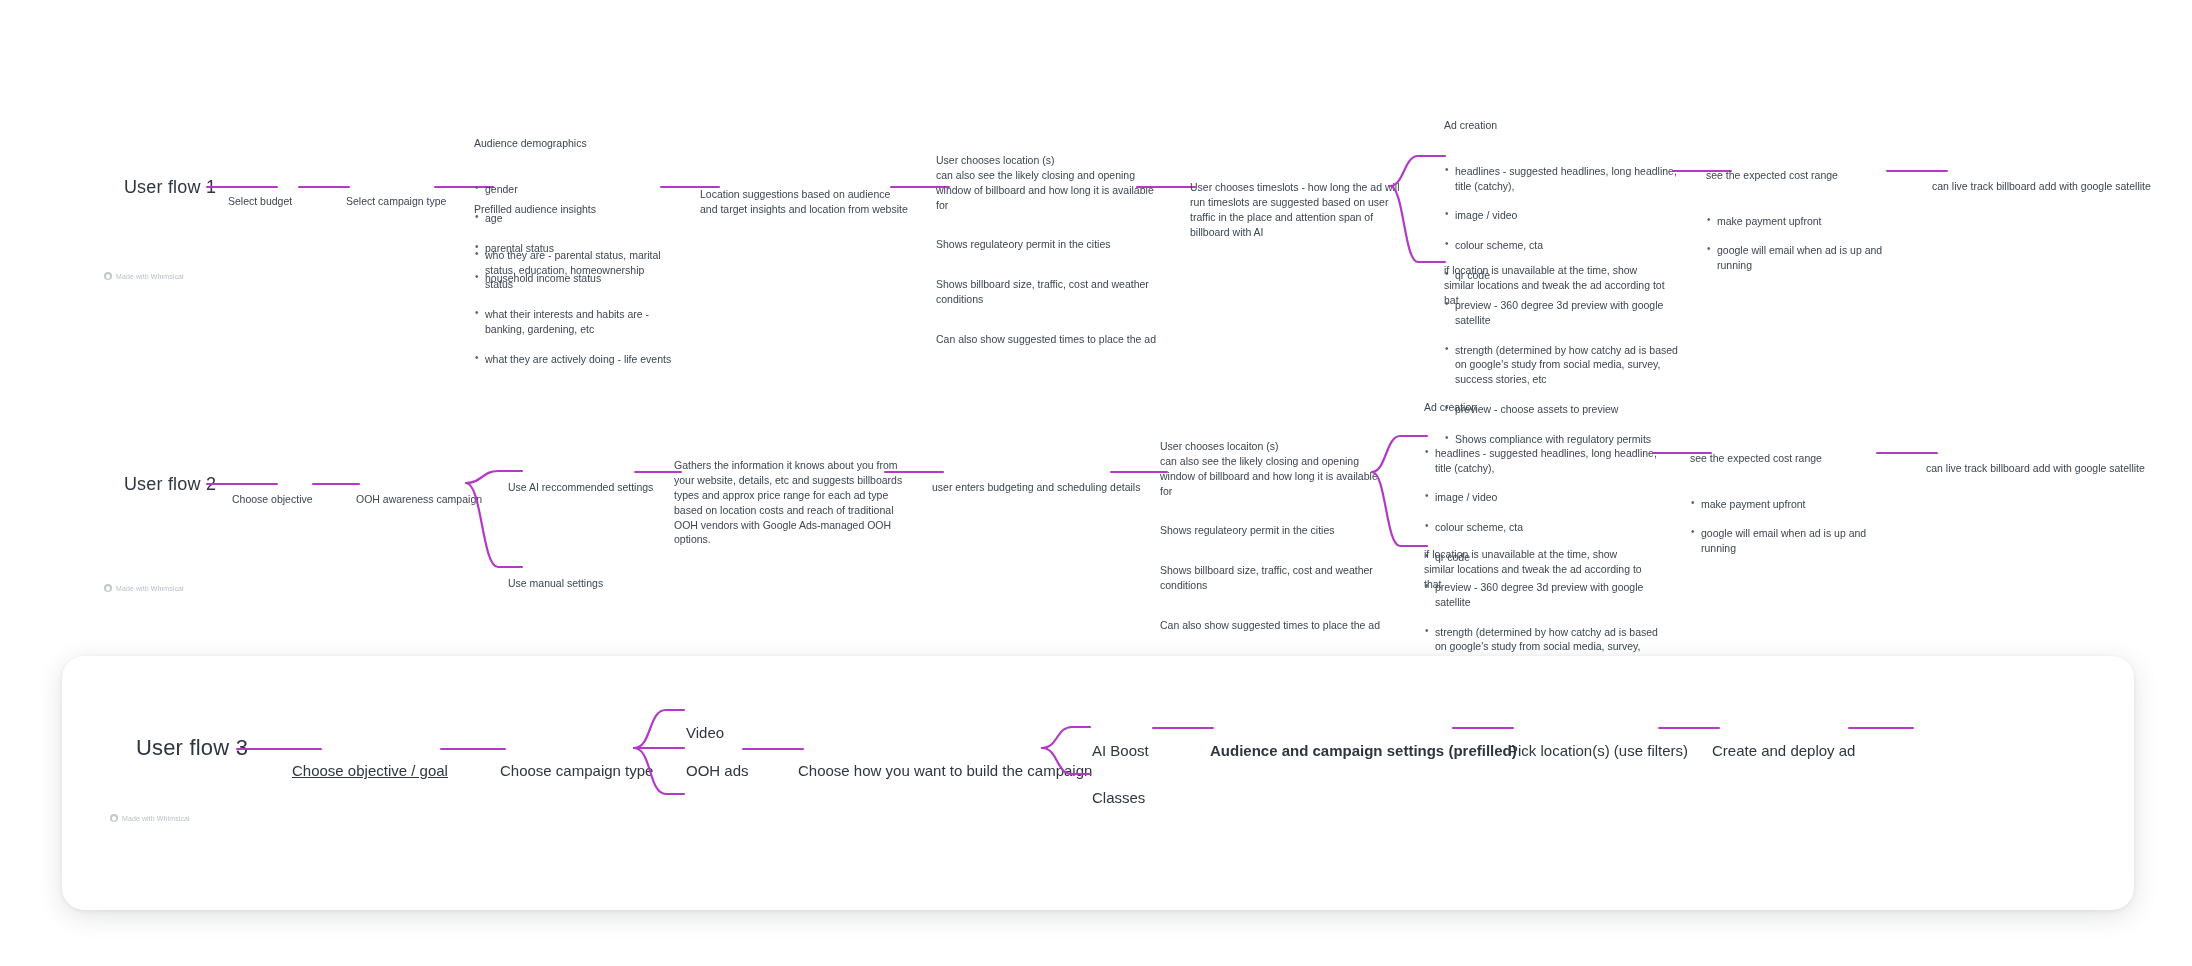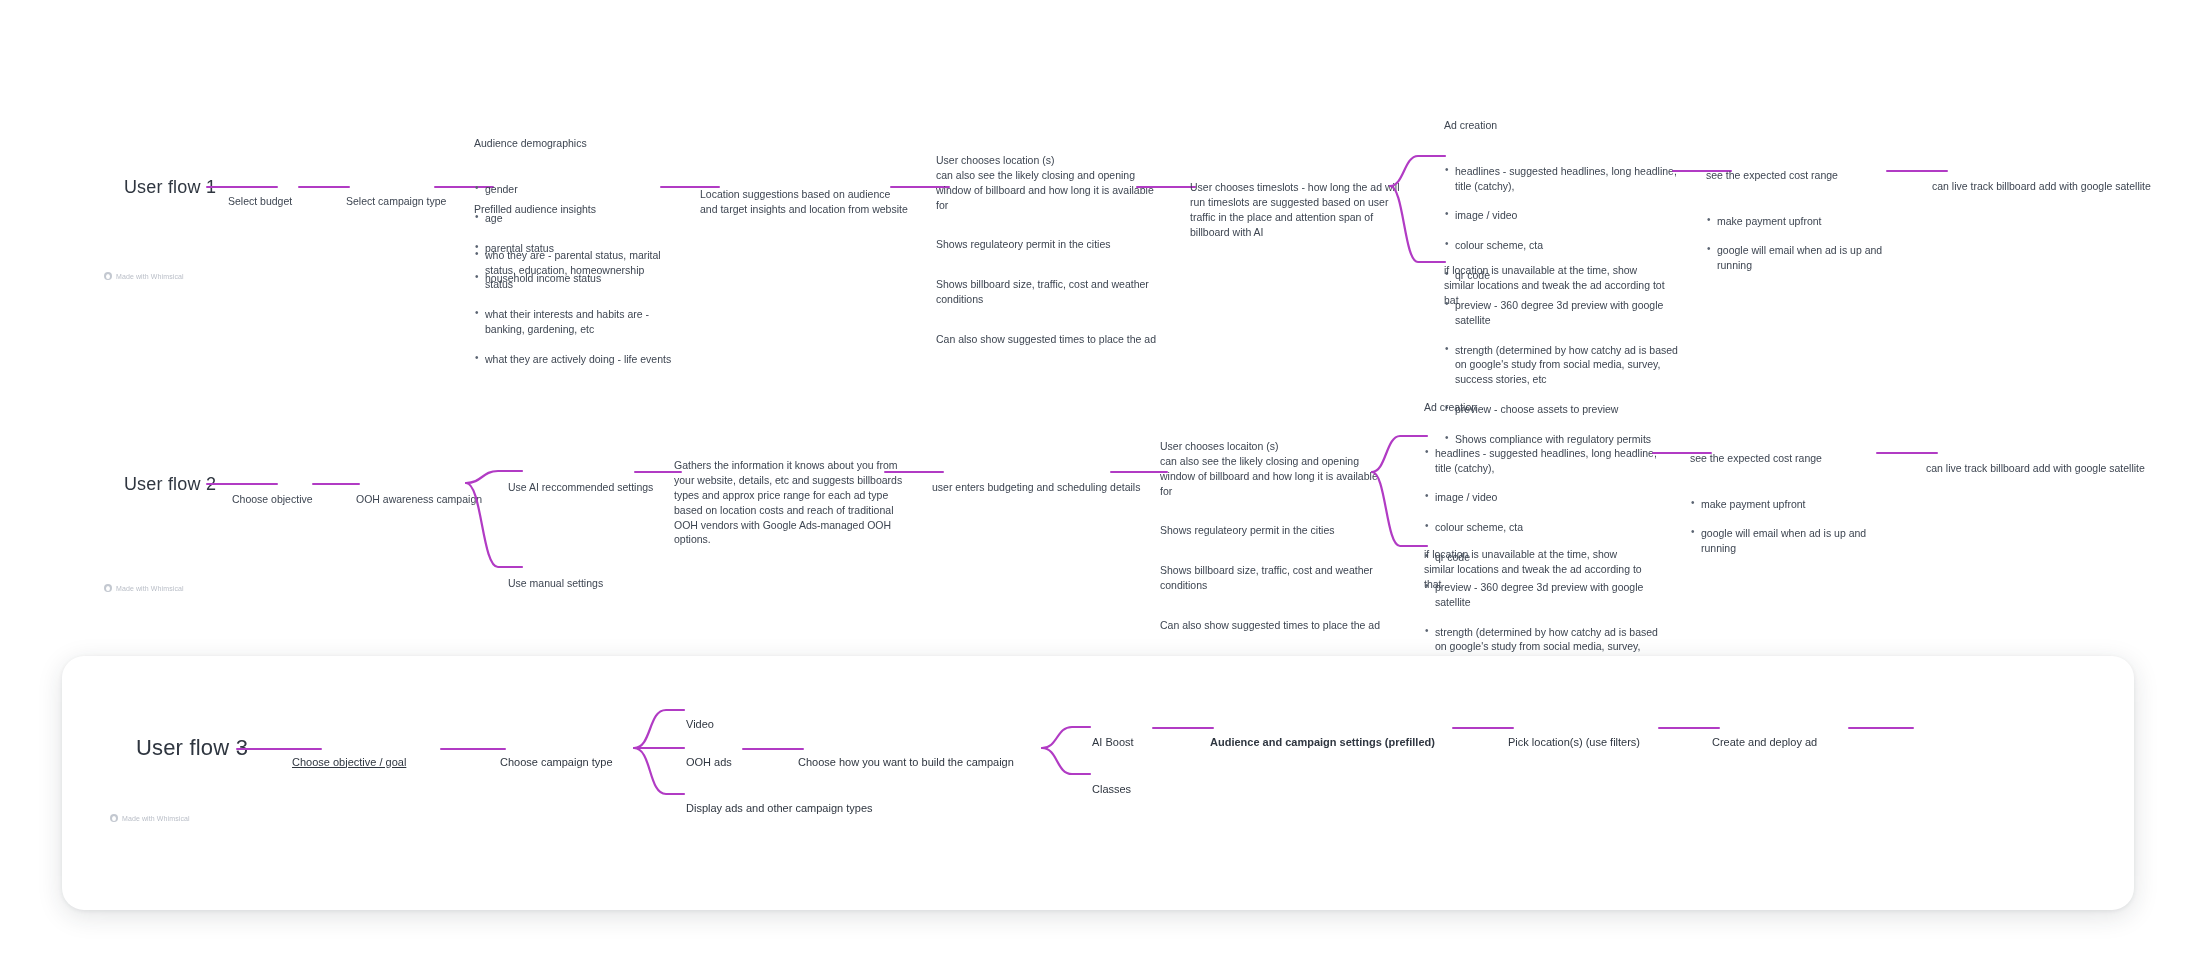--- a/index.html
+++ b/index.html
@@ -15,21 +15,21 @@
     background: #ffffff;
   }
   
   .node {
     position: absolute;
     color: #3d4551;
     line-height: 1.42;
     white-space: pre-line;
   }
   .node.small  { font-size: 10.5px; }
-  .node.flow3  { font-size: 11px; color: #2f3640; text-align: right; }
+  .node.flow3  { font-size: 15px; color: #2f3640; text-align: right; }
   .root-pill {
     position: absolute;
     background: #ffffff;
     border-radius: 7px;
     color: #2f3640;
     display: flex;
     align-items: center;
     justify-content: center;
     letter-spacing: .2px;
   }
@@ -302,23 +302,20 @@
     <path d="M2 48 L 52 48"></path>
     <path d="M2 48 C 20 48, 16 94, 34 94 L 52 94"></path>
   </svg>
 
   <div class="node flow3" style="left:686px; top:701px;">
     <span>Video</span>
   </div>
   <div class="node flow3" style="left:686px; top:739px;">
     <span>OOH ads</span>
   </div>
-  <div class="node flow3" style="left:686px; top:785px;">
-    <span>Display ads and other campaign types</span>
-  </div>
 
   <div class="conn" style="left:742px; top:748px; width:62px;"></div>
   <div class="node flow3" style="left:798px; top:739px;">
     <span>Choose how you want to build the campaign</span>
   </div>
 
   <svg class="branch" style="left:1040px; top:722px; width:54px; height:60px;" viewBox="0 0 54 60">
     <path d="M2 26 C 18 26, 16 5, 32 5 L 50 5"></path>
     <path d="M2 26 C 18 26, 16 52, 32 52 L 50 52"></path>
   </svg>

